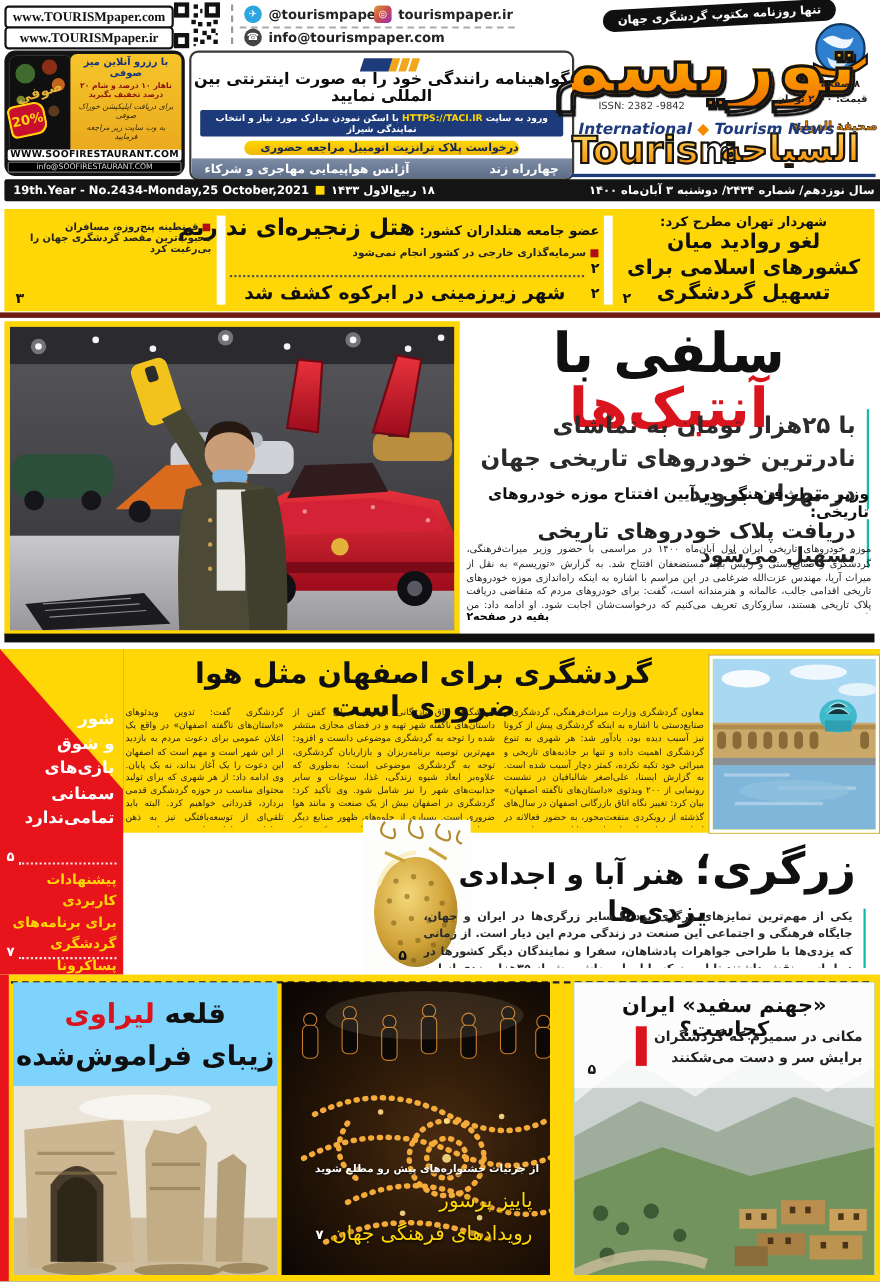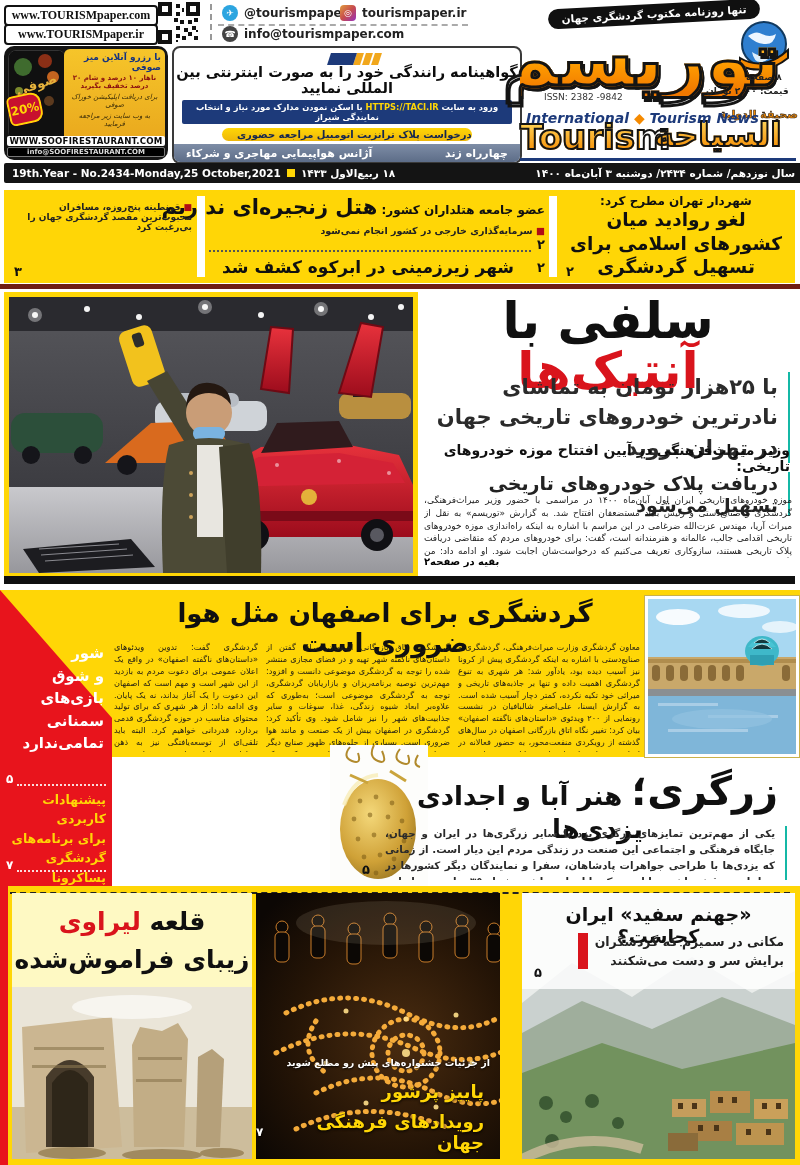--- a/index.html
+++ b/index.html
@@ -24,27 +24,27 @@
   .ig{background:linear-gradient(135deg,#e09b3d,#c74c4d,#962fbf);border-radius:4px;}
   .ph{background:#444;}
   .dashline{border-top:2px dashed #aaa;}
 
   
   .soofi{background:#141414;border-radius:10px;overflow:hidden;}
   .soofi-phone{position:absolute;left:4px;top:4px;width:56px;height:88px;background:#000;
                border-radius:8px;border:1px solid #333;overflow:hidden;}
   .soofi-panel{position:absolute;left:60px;top:3px;right:3px;height:88px;
                background:linear-gradient(180deg,#f6c52a,#e9a81d);border-radius:6px;padding:3px 4px;}
-  .soofi-l1{color:#16337e;font-weight:bold;font-size:9px;}
+  .soofi-l1{color:#16337e;font-weight:bold;font-size:9px;text-align:center;}
   .soofi-l2{color:#8a1010;font-weight:bold;font-size:7px;text-align:center;margin-top:2px;}
   .soofi-script{color:#3a2c08;font-size:7px;text-align:center;margin-top:3px;font-style:italic;}
   .soofi-url{position:absolute;left:3px;right:3px;bottom:14px;background:#fff;color:#0c0c0c;
              font-weight:bold;font-size:8.6px;text-align:center;border-radius:2px;letter-spacing:.2px;}
   .soofi-mail{position:absolute;left:3px;right:3px;bottom:3px;background:#000;color:#ddd;
-              font-weight:bold;font-size:7px;text-align:center;border-radius:2px;border:1px solid #777;}
+              font-weight:normal;font-size:7px;text-align:center;border-radius:2px;border:1px solid #777;}
   .badge20{position:absolute;left:4px;top:48px;width:34px;height:30px;background:#c8102e;
            border-radius:6px 10px 10px 6px;color:#ffd606;font-weight:bold;font-size:12px;
            display:flex;align-items:center;justify-content:center;transform:rotate(-12deg);
            box-shadow:0 0 0 2px #ffd606 inset;}
   .license{background:#fff;border:2px solid #3a3a3a;border-radius:8px;overflow:hidden;}
   .lic-l1{font-size:14.5px;font-weight:bold;color:#0c0c0c;text-align:center;margin-top:16px;}
   .lic-l2{margin:4px 8px 0;background:#1d3a7a;color:#fff;font-size:8.3px;font-weight:bold;
           text-align:center;border-radius:2px;padding:2px 2px;}
   .lic-l2 .url{color:#ffd606;}
   .lic-l3{margin:4px auto 0;width:72%;background:linear-gradient(180deg,#ffd606,#eeb70a);
@@ -117,28 +117,28 @@
 
   
   .zar-big{font-size:40px;font-weight:bold;color:#101010;}
   .zar-rest{font-size:26px;font-weight:bold;color:#101010;}
   .zar-deck{font-size:10.3px;font-weight:bold;color:#2a2a2a;line-height:1.55;}
   .dashband{background:#ffd606;}
   .dashline2{border-top:2px dashed #222;}
 
   
   .ybot{background:#ffd606;}
-  .card{background:#fef9c3;overflow:hidden;}
+  .card{background:#7dd3fc;overflow:hidden;}
   .lir-t{font-size:25px;font-weight:bold;color:#101010;line-height:1.5;}
   .lir-t .red{color:#d9141c;}
   .hell-t{font-size:19px;font-weight:bold;color:#101010;}
   .hell-s{font-size:12.5px;font-weight:bold;color:#222;line-height:1.5;}
   .hellbar{position:absolute;width:10px;background:#d9141c;}
   .ev-over{color:#fff;font-size:9.5px;font-weight:bold;text-shadow:0 1px 2px #000;}
-  .ev-t{color:#ffd606;font-size:18px;font-weight:bold;text-shadow:0 1px 3px #000;}
+  .ev-t{color:#ffd606;font-size:18px;font-weight:normal;text-shadow:0 1px 3px #000;}
   .redstrip{background:#e8141c;}
 </style>
 </head>
 <body>
 
 <div id="page">
 
   <div class="abs" style="left:0;top:0;width:800px;height:44px;">
     <div class="abs urlbox ltr" style="left:4px;top:5px;width:150px;height:17px;">
       <span>www.TOURISMpaper.com</span>

